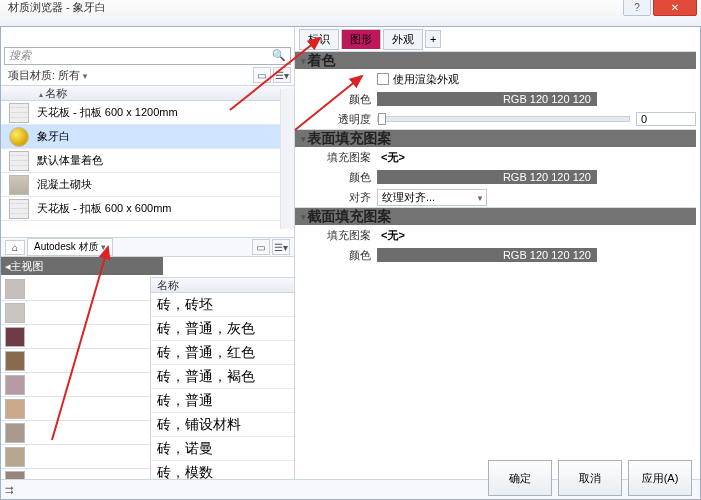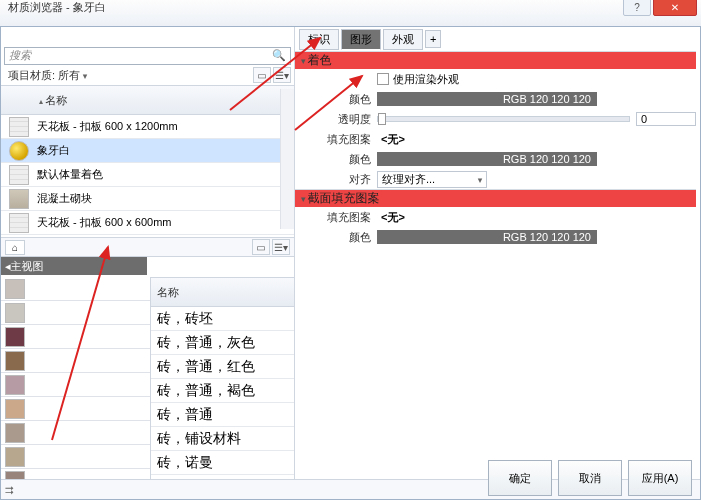--- a/index.html
+++ b/index.html
@@ -25,21 +25,21 @@
 .searchbox .mag { margin-left: auto; font-style: normal; color: #666; }
 
 
 .filterrow { height: 20px; display: flex; align-items: center; padding: 0 3px; color: #333; }
 .filtertxt { padding: 1px 4px; }
 .fdrop::after { content: " ▾"; font-size: 9px; color: #666; }
 .filterrow .tools { margin-left: auto; display: flex; gap: 2px; }
 .tool { width: 18px; height: 16px; border: 1px solid #c8d0da; background: #f6f8fb; display: flex; align-items: center; justify-content: center; font-size: 10px; color: #555; }
 
 
-.colbar { height: 30px; background: linear-gradient(#f7f9fc,#e7ecf3); border-top: 1px solid #cfd6df; border-bottom: 1px solid #cfd6df; display: flex; align-items: center; padding-left: 38px; color: #333; }
+.colbar { height: 16px; background: linear-gradient(#f7f9fc,#e7ecf3); border-top: 1px solid #cfd6df; border-bottom: 1px solid #cfd6df; display: flex; align-items: center; padding-left: 38px; color: #333; }
 .colbar .sort::before { content: "▴ "; font-size: 8px; color: #666; }
 
 
 .matlist { }
 .matrow { height: 24px; display: flex; align-items: center; border-bottom: 1px solid #e6eaef; padding-left: 8px; }
 .matrow.sel { background: #cfe4ff; }
 .swatch { width: 20px; height: 20px; border: 1px solid #bbb; background: #efefef; margin-right: 8px; }
 .swatch.yellow { background: radial-gradient(circle at 35% 35%, #ffe96b, #d6a500 70%); border-radius: 50%; }
 .swatch.grid { background: repeating-linear-gradient(0deg,#eee,#eee 4px,#ddd 4px,#ddd 5px), repeating-linear-gradient(90deg,#eee,#eee 4px,#ddd 4px,#ddd 5px); }
 .swatch.conc { background: linear-gradient(#cfc7b8,#b8af9f); }
@@ -65,26 +65,26 @@
 
 
 .leftpanel .vsb { position:absolute; top:62px; right:0; width:14px; height:140px; background:#f1f3f6; border-left:1px solid #dfe3e9; }
 
 
 .btmtool { position:absolute; bottom:0; left:0; width:294px; height:20px; border-top:1px solid #cfd6df; background:#f6f8fb; display:flex; align-items:center; padding:0 4px; gap:4px; }
 
 
 .tabsrow { height: 24px; display: flex; align-items: center; padding: 0 4px 0 4px; gap: 2px; }
 .tab { padding: 2px 8px; border: 1px solid #c0c8d3; background: #f1f4f8; font-size: 11px; }
-.tab.sel { background: #737373; border-bottom-color: #fff; }
+.tab.sel { background: #be185d; border-bottom-color: #fff; }
 .tab.plus { padding: 2px 4px; }
 
 
 .propwrap { padding: 0 4px 0 0; }
-.grphdr { height: 18px; background: #ef4444; border-top: 1px solid #d5dbe3; display: flex; align-items: center; padding-left: 6px; font-size: 12px; color: #222; }
+.grphdr { height: 18px; background: #737373; border-top: 1px solid #d5dbe3; display: flex; align-items: center; padding-left: 6px; font-size: 14px; color: #222; font-weight: bold; }
 .grphdr::before { content: "▾ "; font-size: 9px; margin-right: 2px; color: #555; }
 .proprow { height: 20px; display: flex; align-items: center; padding-left: 30px; font-size: 11px; }
 .plabel { width: 52px; text-align: right; padding-right: 6px; color: #333; }
 .pval { flex: 1; }
 .rgbval { background: #6d6d6d; color: #fff; padding: 1px 6px; display: inline-block; min-width: 220px; text-align: right; }
 .nonefill { font-weight: bold; padding: 1px 4px; }
 .ddn { border: 1px solid #c0c8d3; padding: 0 4px; display: inline-block; min-width: 70px; }
 .ddn::after { content: " ▾"; font-size: 9px; color: #666; margin-left: 40px; }
 .spin { border: 1px solid #c0c8d3; padding: 0 4px; display: inline-block; min-width: 60px; text-align: left; }
 .chk { width: 12px; height: 12px; border: 1px solid #999; display: inline-block; margin-right: 4px; vertical-align: middle; }
@@ -148,26 +148,27 @@
           <span>混凝土砌块</span>
         </div>
         <div class="matrow">
           <div class="swatch grid"></div>
           <span>天花板 - 扣板 600 x 600mm</span>
         </div>
       </div>
 
     <div class="libbar" style="position:absolute;top:210px;left:0;right:0;">
       <span class="libbtn">⌂</span>
+      <span class="libbtn fdrop">Autodesk 材质</span>
       <div class="tools">
         <div class="tool">▭</div>
         <div class="tool">☰▾</div>
       </div>
     </div>
-    <div class="treehd" style="position:absolute;top:230px;left:0;width:146px;">
+    <div class="treehd" style="position:absolute;top:230px;left:0;width:162px;">
       <span>主视图</span>
     </div>
 
     <div class="libsplit">
       <div class="thumbcol" id="thumbcol">
           <div class="thumb">
             <div class="sq bg-a"></div>
           </div>
           <div class="thumb">
             <div class="sq bg-b"></div>
@@ -236,20 +237,21 @@
       <div class="proprow">
         <span class="plabel">透明度</span>
         <span class="pval" style="display:flex;align-items:center;gap:6px;">
           <span style="flex:1;height:6px;background:#e5e9ef;border:1px solid #c8d0da;position:relative;">
             <span style="position:absolute;left:0;top:-4px;width:8px;height:12px;background:#fff;border:1px solid #999;"></span>
           </span>
           <span class="spin">0</span>
         </span>
       </div>
 
+      <div class="grphdr">表面填充图案</div>
       <div class="proprow">
         <span class="plabel">填充图案</span>
         <span class="nonefill">&lt;无&gt;</span>
       </div>
       <div class="proprow">
         <span class="plabel">颜色</span>
         <span class="pval"><span class="rgbval">RGB 120 120 120</span></span>
       </div>
       <div class="proprow">
         <span class="plabel">对齐</span>

